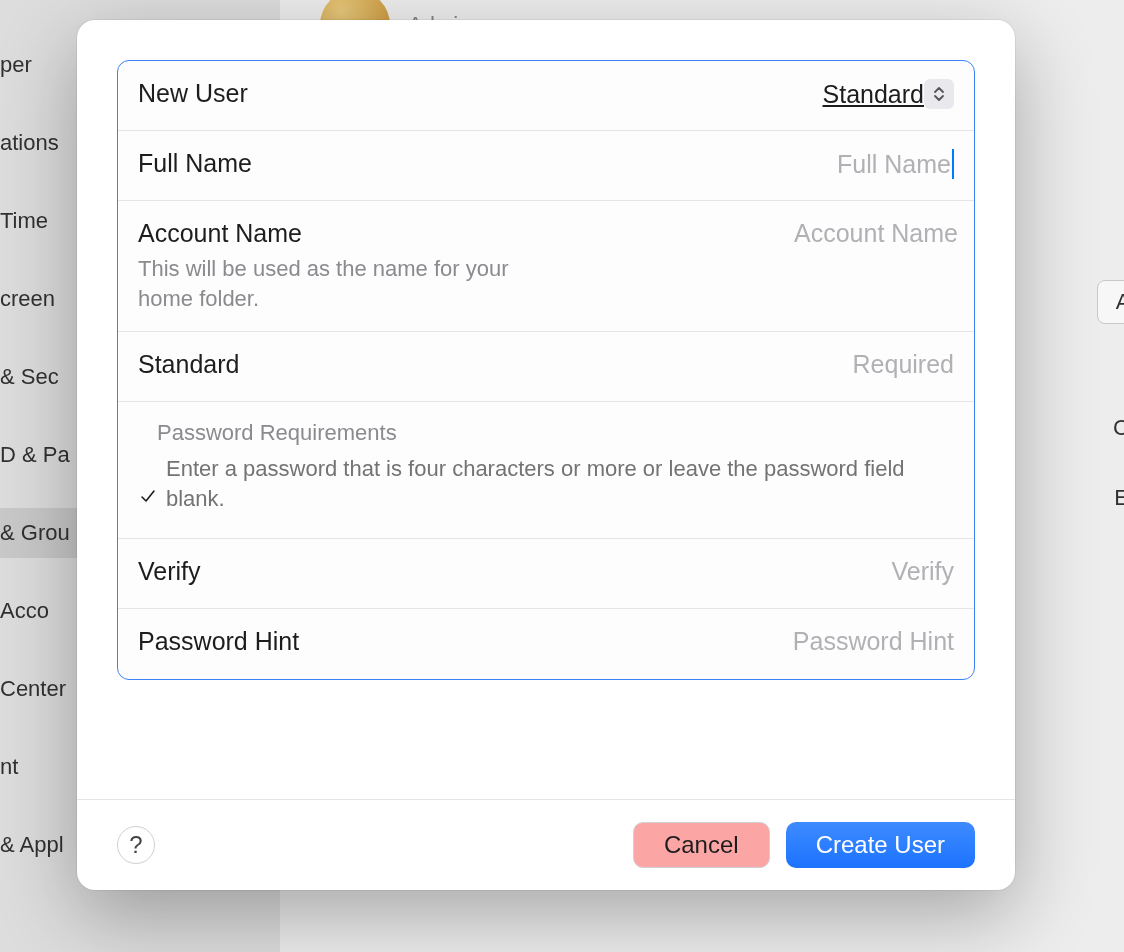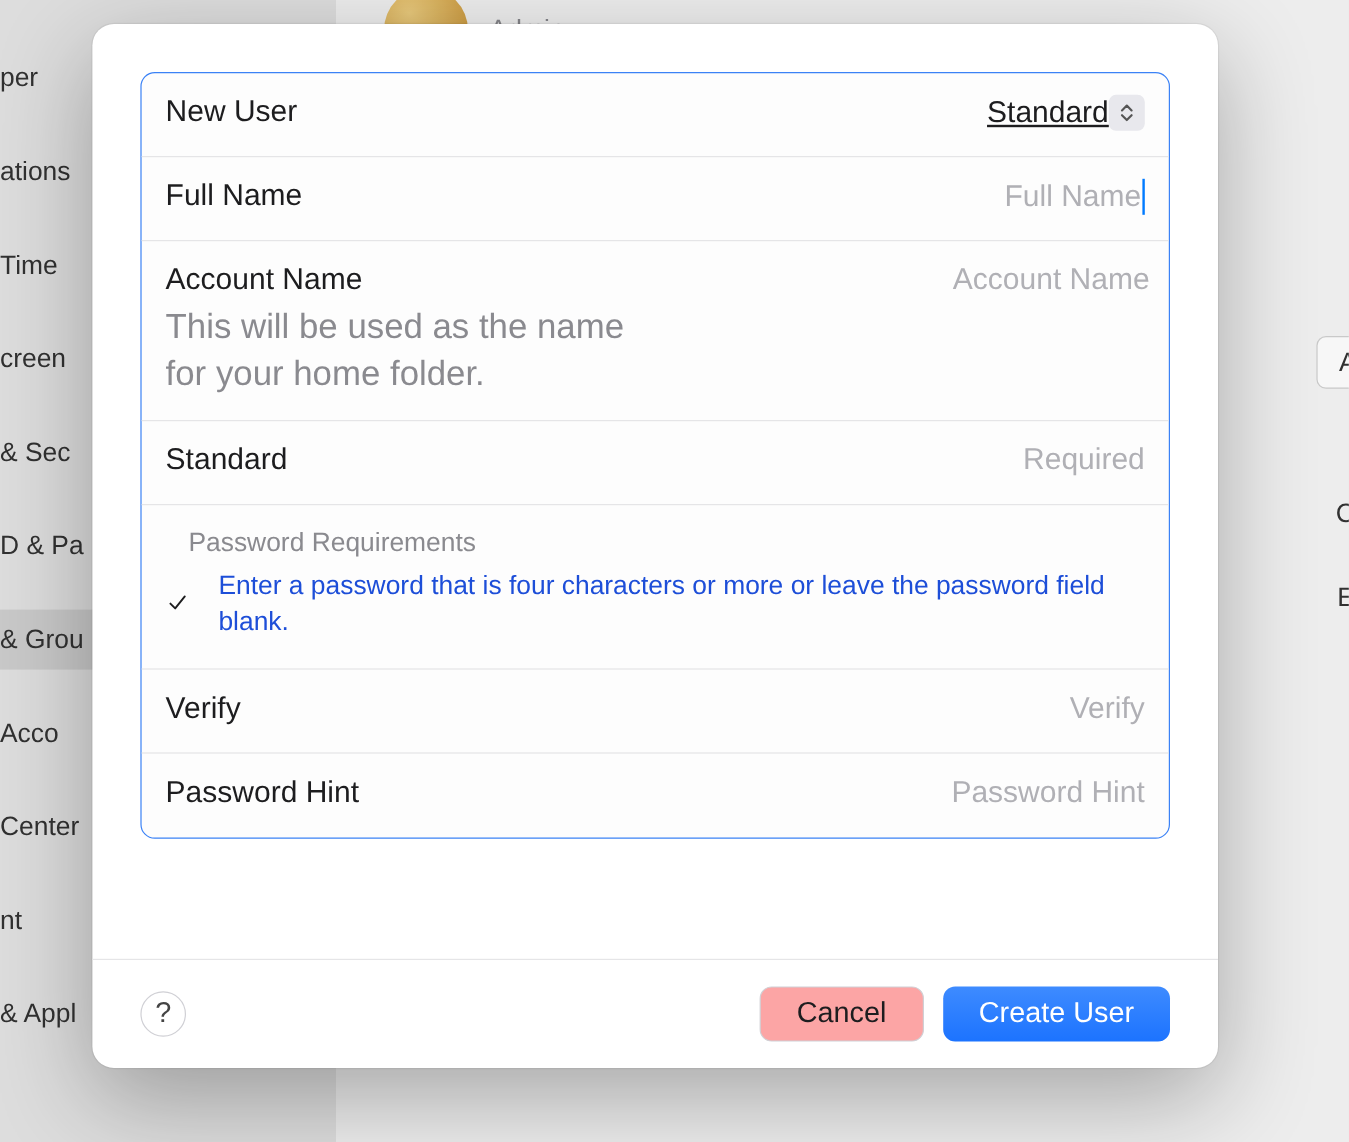--- a/index.html
+++ b/index.html
@@ -149,21 +149,21 @@
       align-items: center;
     }
     
     .row-label {
       font-size: 25px;
       color: #1d1d1f;
       font-weight: 400;
     }
     
     .row-sublabel {
-      font-size: 29px;
+      font-size: 22px;
       color: #8a8a8f;
       margin-top: 6px;
       max-width: 420px;
       line-height: 1.35;
     }
     
     .row-recommended {
       font-size: 24px;
       color: #8a8a8f;
       margin-top: 4px;
@@ -221,24 +221,24 @@
     
     .req-title {
       font-size: 22px;
       color: #8a8a8f;
       margin-bottom: 8px;
       margin-left: 19px;
     }
     
     .req-item {
       display: flex;
-      align-items: center;
-      gap: 24px;
-      font-size: 22px;
-      color: #1d4ed8;
+      align-items: flex-end;
+      gap: 8px;
+      font-size: 22px;
+      color: #737373;
       line-height: 1.35;
     }
     
     .checkmark {
       flex-shrink: 0;
       margin-top: 3px;
     }
     
     
     .dialog-footer {

